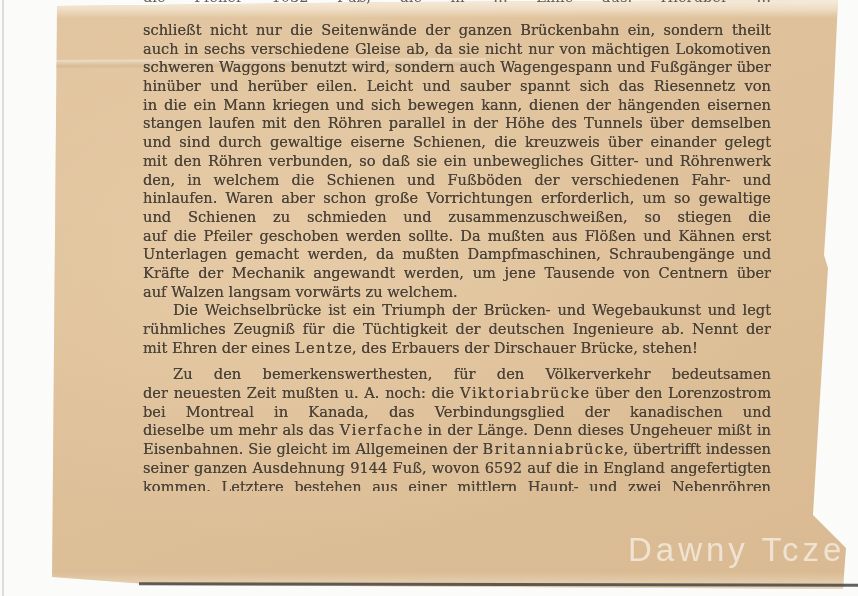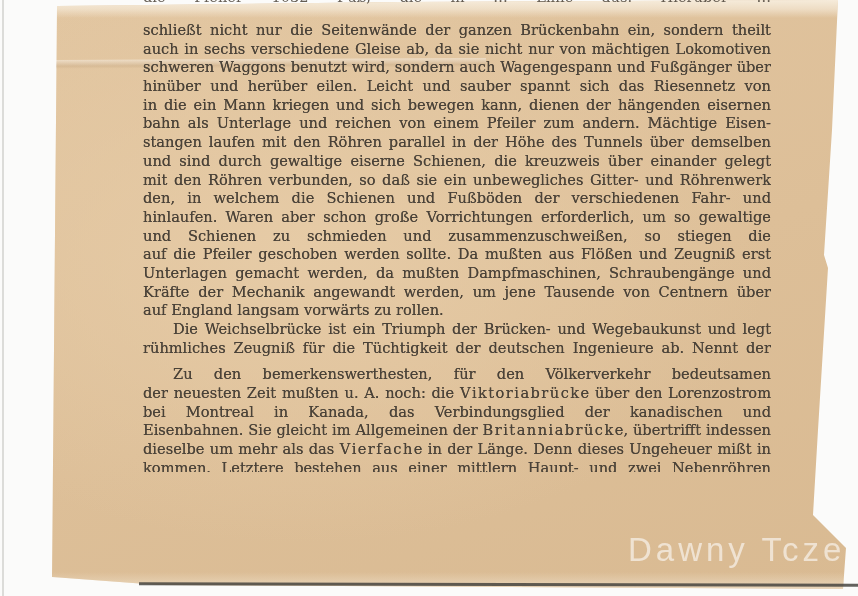--- a/index.html
+++ b/index.html
@@ -67,42 +67,43 @@
 <div class="clip-top line">die Pfeiler 1032 Fuß, die in … Linie aus. Hierüber …</div>
 
 <div class="text-col">
 
   <div class="para">
       <div class="line">schließt nicht nur die Seitenwände der ganzen Brückenbahn ein, sondern theilt dieselbe</div>
       <div class="line">auch in sechs verschiedene Gleise ab, da sie nicht nur von mächtigen Lokomotiven und</div>
       <div class="line">schweren Waggons benutzt wird, sondern auch Wagengespann und Fußgänger über sie</div>
       <div class="line">hinüber und herüber eilen. Leicht und sauber spannt sich das Riesennetz von eisernen</div>
       <div class="line">in die ein Mann kriegen und sich bewegen kann, dienen der hängenden eisernen Tunnel-</div>
-      <div class="line">bahn als Unterlage und reichen von einem Pfeiler zum andern. Mächtige Eisen-</div>
       <div class="line">stangen laufen mit den Röhren parallel in der Höhe des Tunnels über demselben hin,</div>
       <div class="line">und sind durch gewaltige eiserne Schienen, die kreuzweis über einander gelegt sind,</div>
       <div class="line">mit den Röhren verbunden, so daß sie ein unbewegliches Gitter- und Röhrenwerk bil-</div>
       <div class="line">den, in welchem die Schienen und Fußböden der verschiedenen Fahr- und Gangbahnen</div>
       <div class="line">hinlaufen. Waren aber schon große Vorrichtungen erforderlich, um so gewaltige Röhren</div>
       <div class="line">und Schienen zu schmieden und zusammenzuschweißen, so stiegen die Schwierigkeiten,</div>
-      <div class="line">auf die Pfeiler geschoben werden sollte. Da mußten aus Flößen und Zeugniß erst</div>
+      <div class="line">auf die Pfeiler geschoben werden sollte. Da mußten aus Flößen und Kähnen erst</div>
       <div class="line">Unterlagen gemacht werden, da mußten Dampfmaschinen, Schraubengänge und andere</div>
       <div class="line">Kräfte der Mechanik angewandt werden, um jene Tausende von Centnern über Gerüste</div>
-      <div class="line endline">auf England langsam vorwärts zu rollen.</div>
+      <div class="line endline">auf Walzen langsam vorwärts zu welchem.</div>
     </div>
     <div class="para">
       <div class="line indent">Die Weichselbrücke ist ein Triumph der Brücken- und Wegebaukunst und legt ein</div>
       <div class="line">rühmliches Zeugniß für die Tüchtigkeit der deutschen Ingenieure ab.  Nennt der Eng-</div>
+      <div class="line endline">mit Ehren der eines L e n t z e, des Erbauers der Dirschauer Brücke, stehen!</div>
     </div>
     <div class="para gap">
       <div class="line indent">Zu den bemerkenswerthesten, für den Völkerverkehr bedeutsamen Brückenbauwerken</div>
       <div class="line">der neuesten Zeit mußten u. A. noch: die V i k t o r i a b r ü c k e über den Lorenzostrom</div>
       <div class="line">bei Montreal in Kanada, das Verbindungsglied der kanadischen und nordamerikanischen</div>
+      <div class="line">dieselbe um mehr als das V i e r f a c h e in der Länge.  Denn dieses Ungeheuer mißt in</div>
       <div class="line">Eisenbahnen.  Sie gleicht im Allgemeinen der B r i t a n n i a b r ü c k e, übertrifft indessen</div>
-      <div class="line">dieselbe um mehr als das V i e r f a c h e in der Länge.  Denn dieses Ungeheuer mißt in</div>
+      <div class="line">seiner ganzen Ausdehnung 9144 Fuß, wovon 6592 auf die in England angefertigten</div>
     </div>
     <div class="clip-bottom">
     <div class="line">kommen. Letztere bestehen aus einer mittlern Haupt- und zwei Nebenröhren</div>
   </div>
 </div>
 
 <div class="scan-line"></div>
 
 <div class="watermark">Dawny Tcze</div>
 

